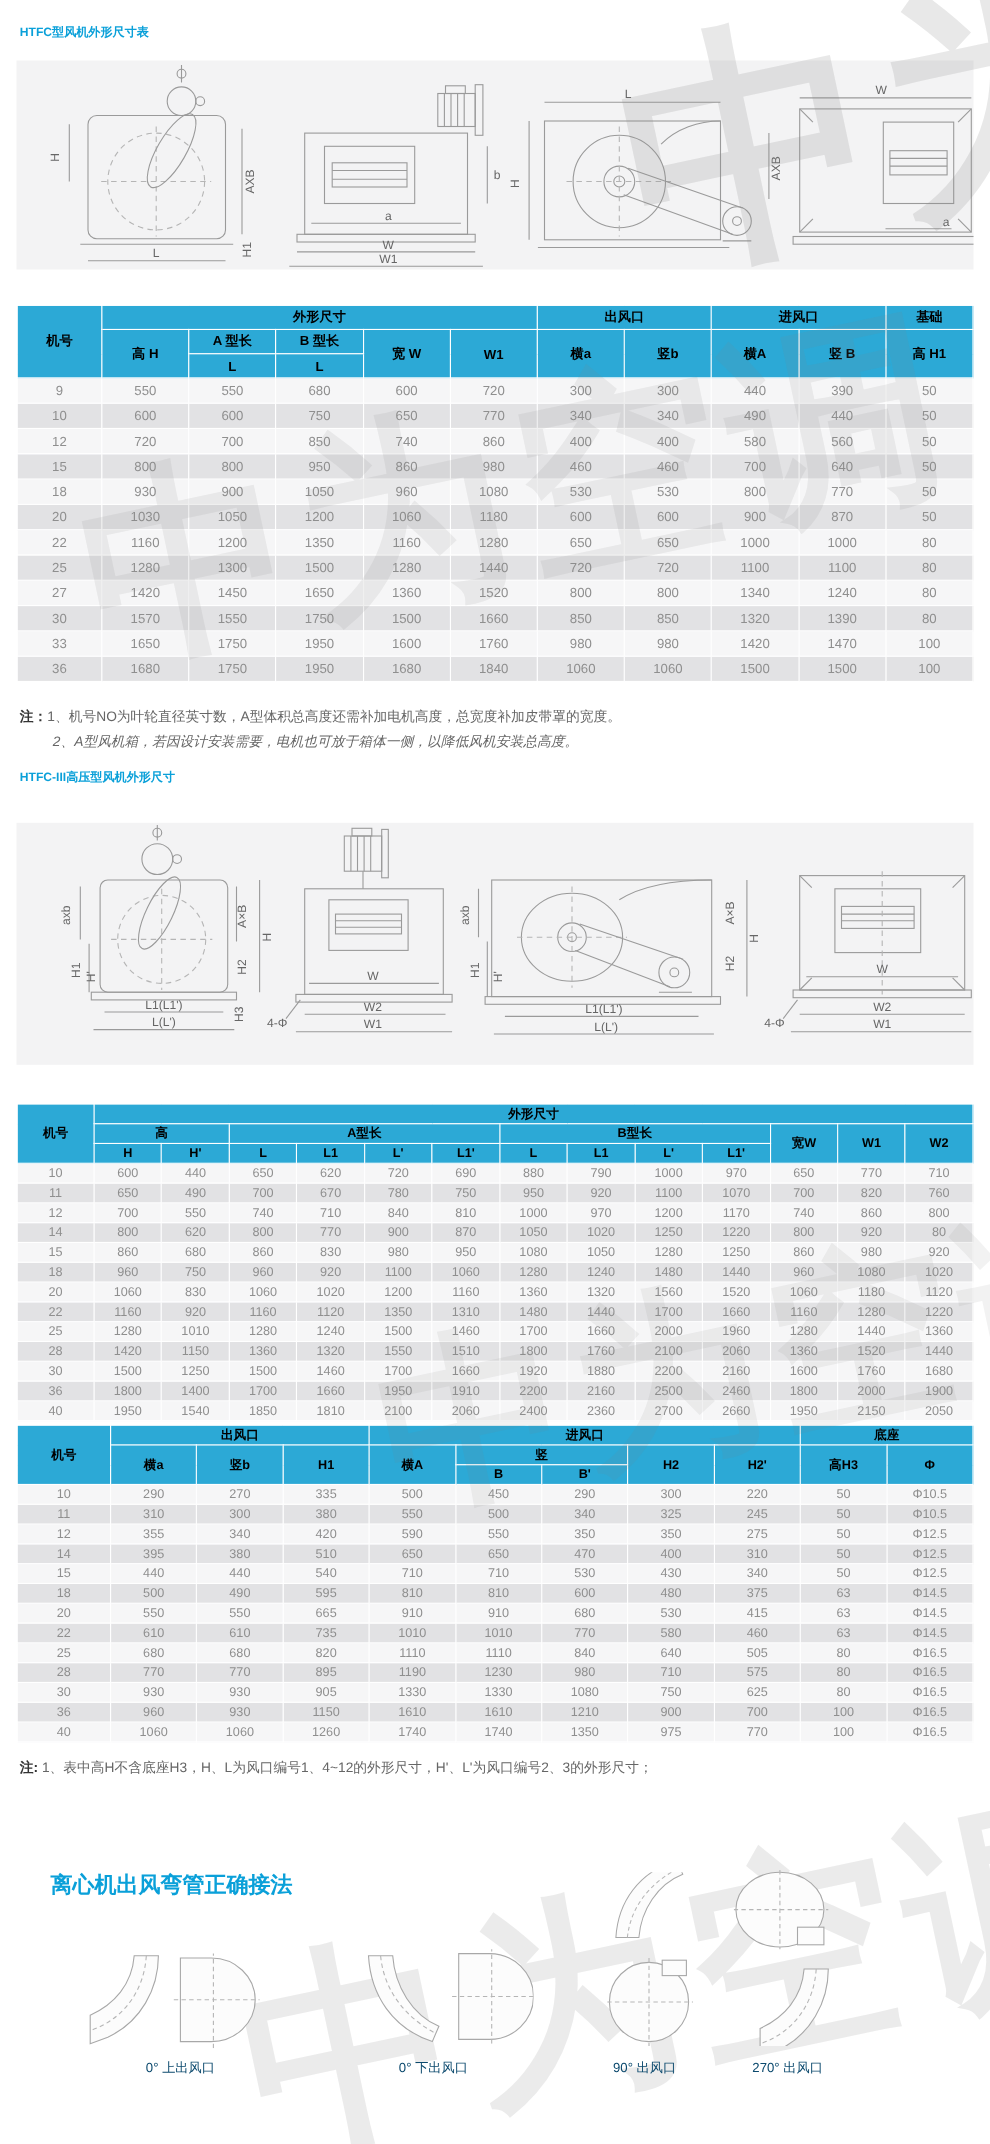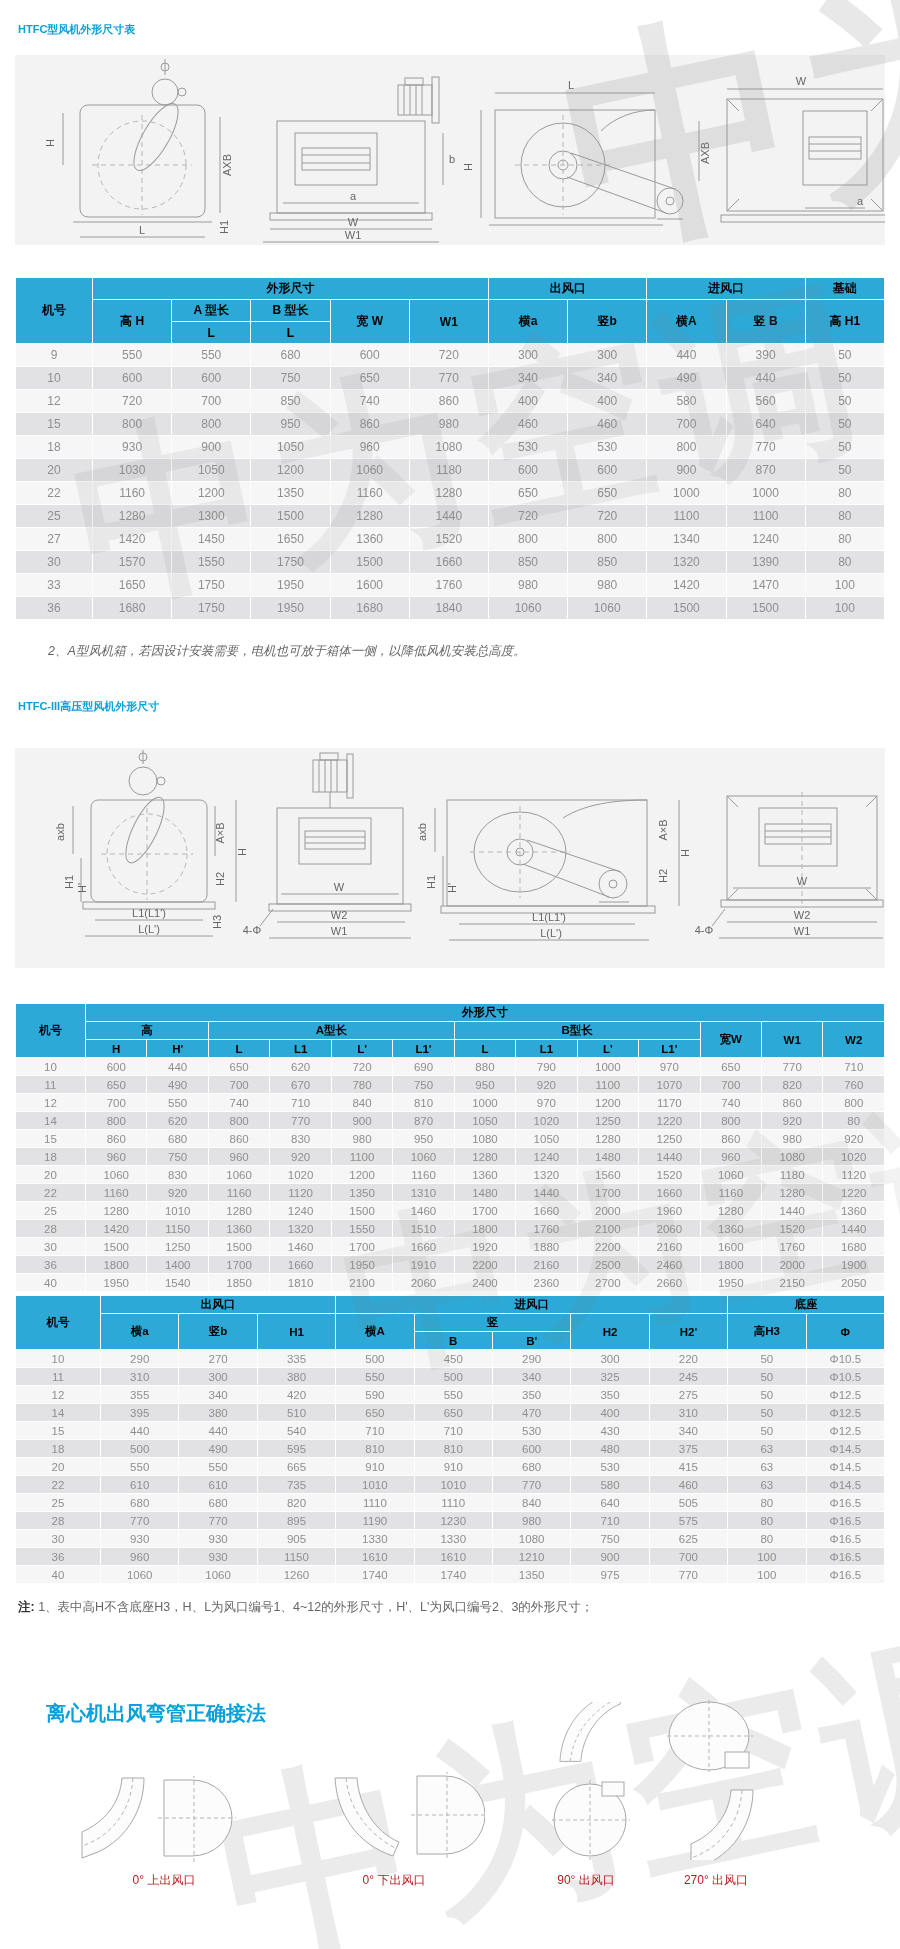--- a/index.html
+++ b/index.html
@@ -30,21 +30,21 @@
   .small th{height:17px;font-size:11.5px;}
   .small td{height:17px;font-size:11.5px;}
   .tbl2{top:1003px;} .tbl3{top:1295px;}
   .notes{position:absolute;left:18px;z-index:3;font-size:12.5px;color:#666;}
   .n1{top:640px;line-height:23px;} .n2{top:1597px;line-height:21px;}
   .note-label{font-weight:700;color:#333;}
   .note-cont{padding-left:30px;font-style:italic;}
   .elbow{position:absolute;z-index:2;}
   .elbow path,.elbow circle,.elbow ellipse,.elbow rect{fill:#fcfcfc;stroke:#a8a8a8;stroke-width:1;}
   .elbow .dashl{fill:none;stroke:#b5b5b5;stroke-dasharray:4 3;}
-  .cap{position:absolute;z-index:3;transform:translateX(-50%);font-size:12px;color:#b91c1c;white-space:nowrap;}
+  .cap{position:absolute;z-index:3;transform:translateX(-50%);font-size:12px;color:#0c4a6e;white-space:nowrap;}
 </style>
 </head>
 <body>
 
 <div class="page">
 
   <div class="wm wm1">中为空调</div>
   <div class="wm wm2">中为空调</div>
   <div class="wm wm3">中为空调</div>
   <div class="wm wm4">中为空调</div>
@@ -318,20 +318,21 @@
           <td>1060</td>
           <td>1060</td>
           <td>1500</td>
           <td>1500</td>
           <td>100</td>
         </tr>
       </tbody>
   </table>
 
   <div class="notes n1">
+    <div><span class="note-label">注：</span><span>1、机号NO为叶轮直径英寸数，A型体积总高度还需补加电机高度，总宽度补加皮带罩的宽度。</span></div>
     <div class="note-cont"><span>2、A型风机箱，若因设计安装需要，电机也可放于箱体一侧，以降低风机安装总高度。</span></div>
   </div>
 
   <h1 class="title t2">HTFC-III高压型风机外形尺寸</h1>
 
   <div class="panel p2">
     <svg width="870" height="220" viewBox="0 0 870 220" class="diag">
       <g>
         <line x1="128" y1="2" x2="128" y2="16"></line>
           <circle cx="128" cy="9" r="4"></circle>

